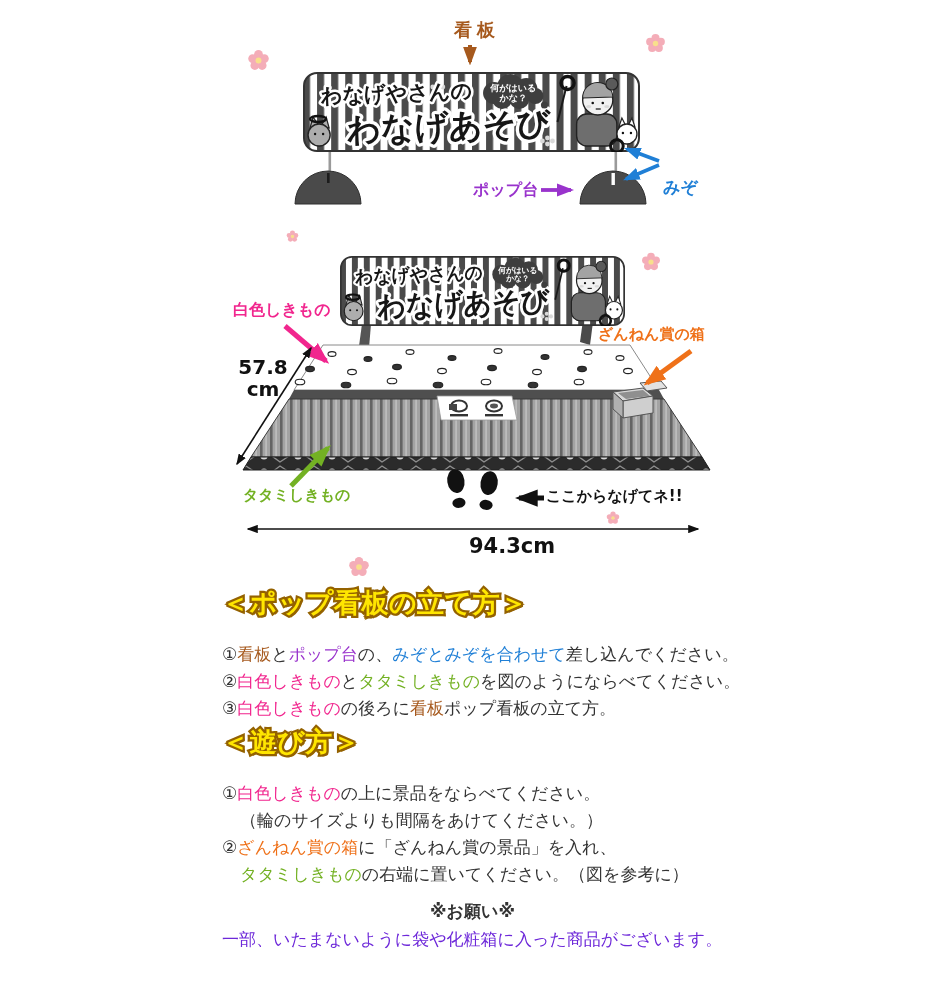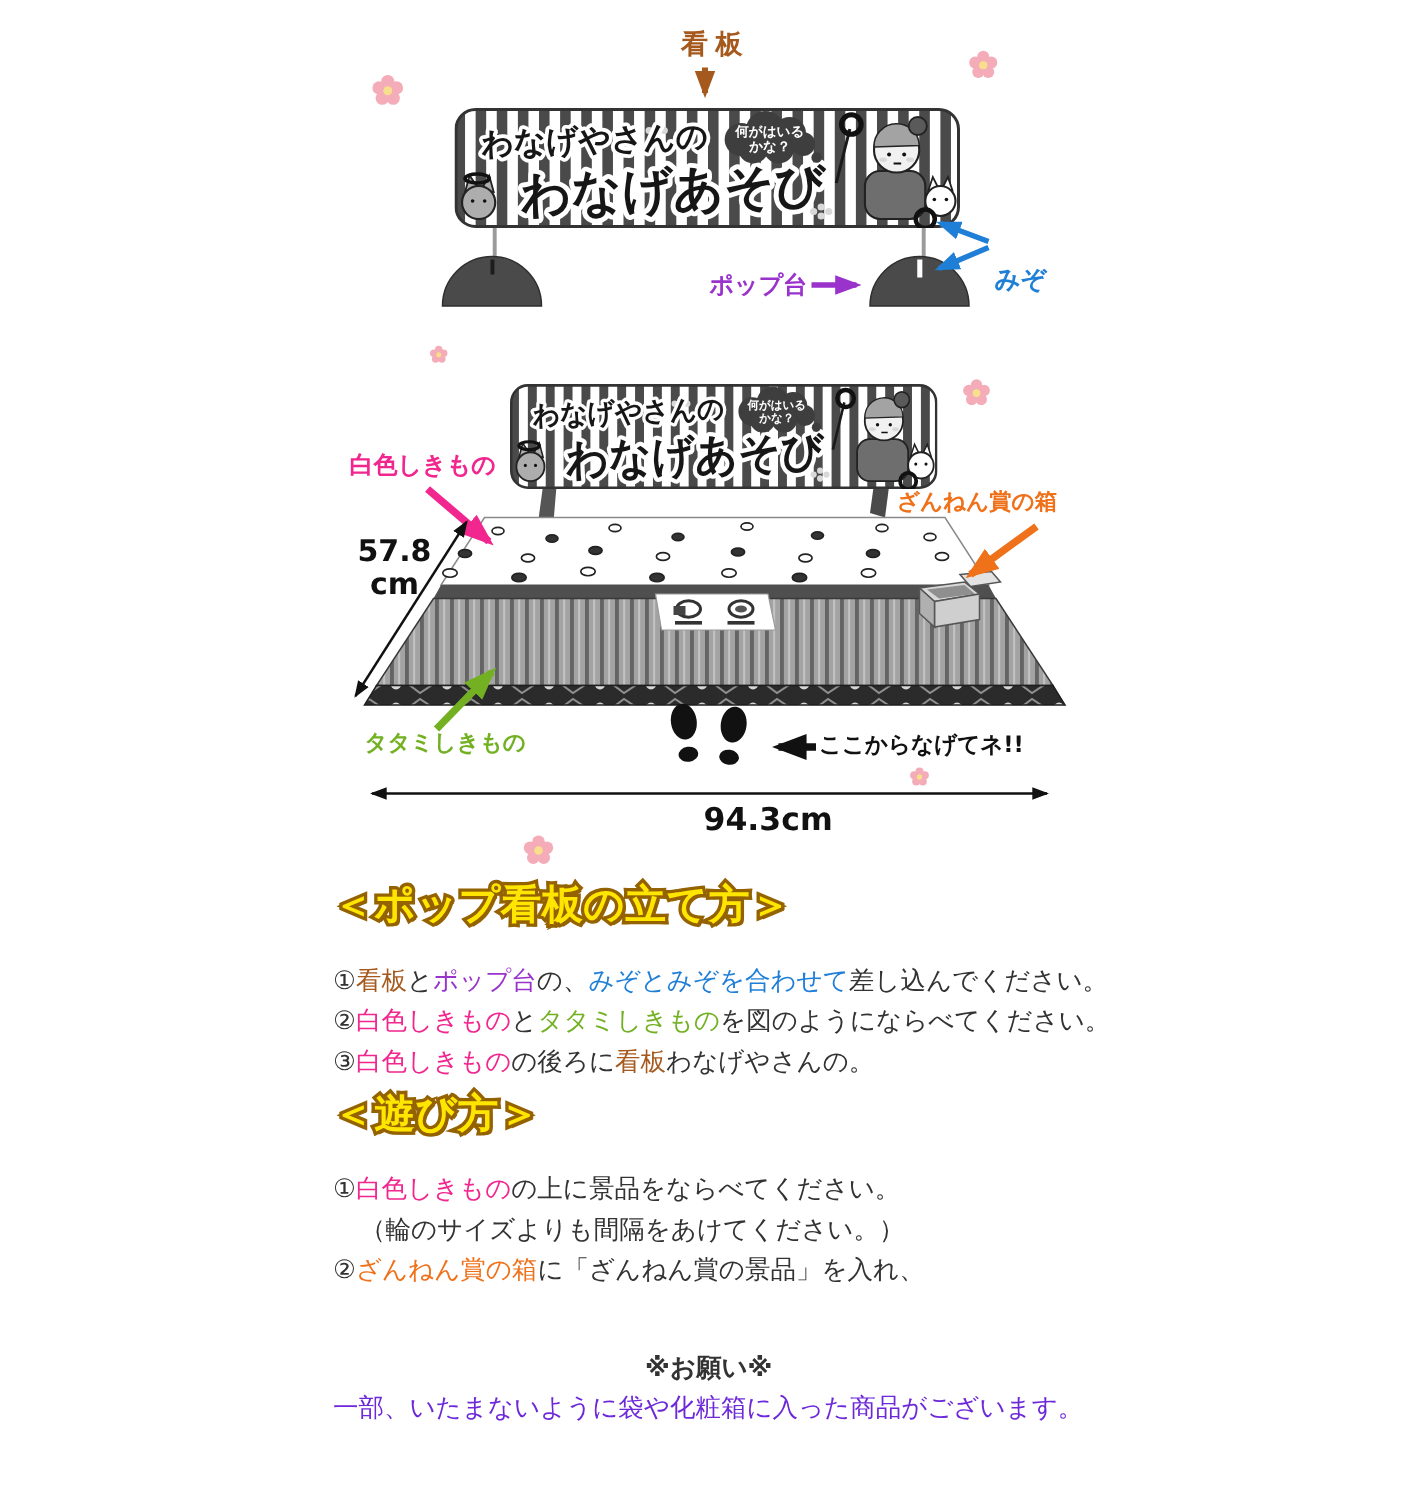--- a/index.html
+++ b/index.html
@@ -275,30 +275,31 @@
     <div>cm</div>
   </div>
   <div class="lbl lbl-black" style="left:437px;top:535px;font-size:21px;margin-left:32px;">94.3cm</div>
   <div class="lbl lbl-black" style="left:546px;top:488px;font-size:15px;">ここからなげてネ!!</div>
 
   <div class="sec" style="top:585px;">
     <div class="outline-title">＜ポップ看板の立て方＞</div>
     <div class="steps">
       <div class="line"><span class="c-plain">①</span><span class="c-brown">看板</span><span class="c-plain">と</span><span class="c-purple">ポップ台</span><span class="c-plain">の、</span><span class="c-blue">みぞとみぞを合わせて</span><span class="c-plain">差し込んでください。</span></div>
       <div class="line"><span class="c-plain">②</span><span class="c-pink">白色しきもの</span><span class="c-plain">と</span><span class="c-green">タタミしきもの</span><span class="c-plain">を図のようにならべてください。</span></div>
-      <div class="line"><span class="c-plain">③</span><span class="c-pink">白色しきもの</span><span class="c-plain">の後ろに</span><span class="c-brown">看板</span><span class="c-plain">わなげやさんの。</span></div>
+      <div class="line"><span class="c-plain">③</span><span class="c-pink">白色しきもの</span><span class="c-plain">の後ろに</span><span class="c-brown">看板</span><span class="c-plain">ポップ看板の立て方。</span></div>
     </div>
   </div>
 
   <div class="sec" style="top:724px;">
     <div class="outline-title">＜遊び方＞</div>
     <div class="steps">
       <div class="line"><span class="c-plain">①</span><span class="c-pink">白色しきもの</span><span class="c-plain">の上に景品をならべてください。</span></div>
       <div class="line cont"><span class="c-plain">（輪のサイズよりも間隔をあけてください。）</span></div>
       <div class="line"><span class="c-plain">②</span><span class="c-orange">ざんねん賞の箱</span><span class="c-plain">に「ざんねん賞の景品」を入れ、</span></div>
+      <div class="line cont"><span class="c-green">タタミしきもの</span><span class="c-plain">の右端に置いてください。（図を参考に）</span></div>
     </div>
   </div>
 
   <div class="notice-title">※お願い※</div>
   <div class="notice-lines">
     <div>一部、いたまないように袋や化粧箱に入った商品がございます。</div>
   </div>
 
 </div>
 

